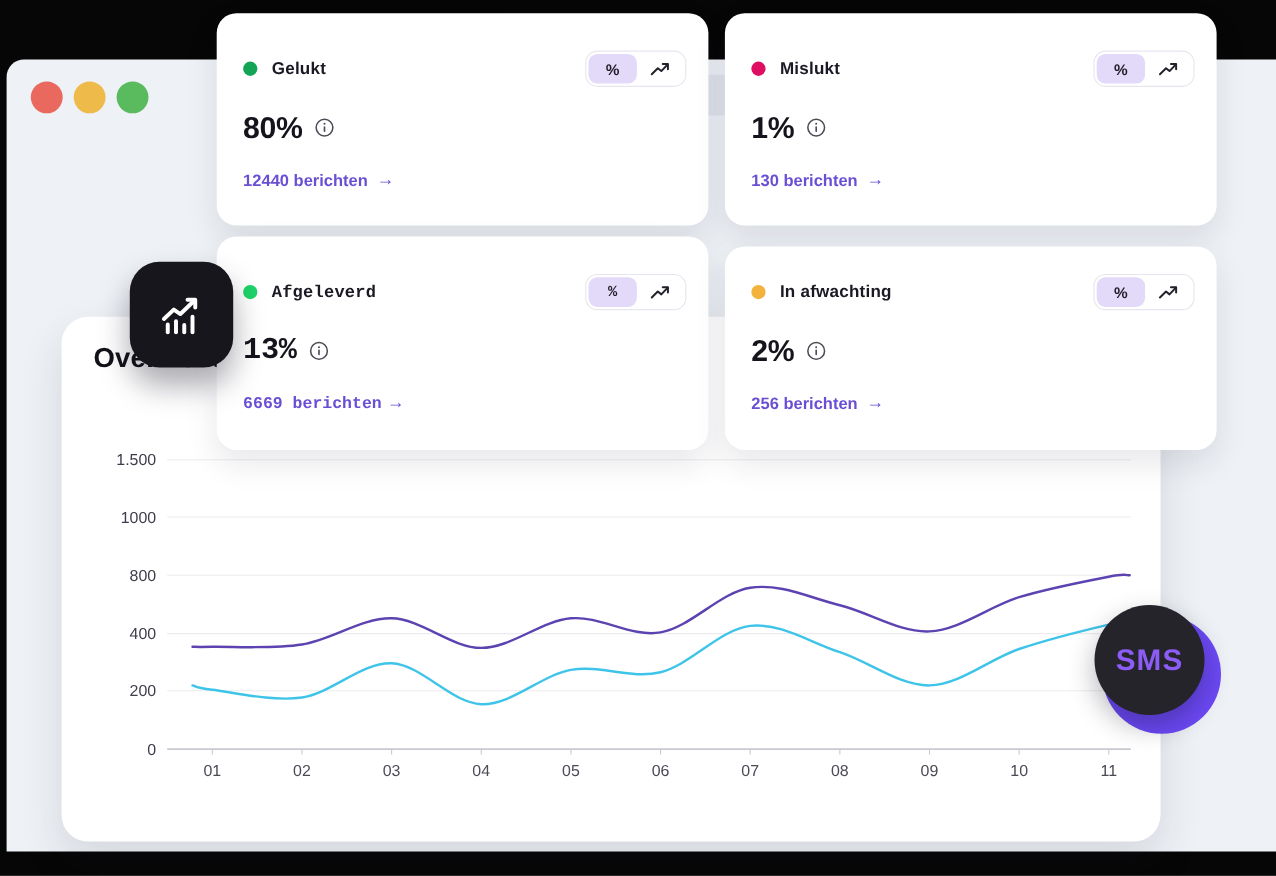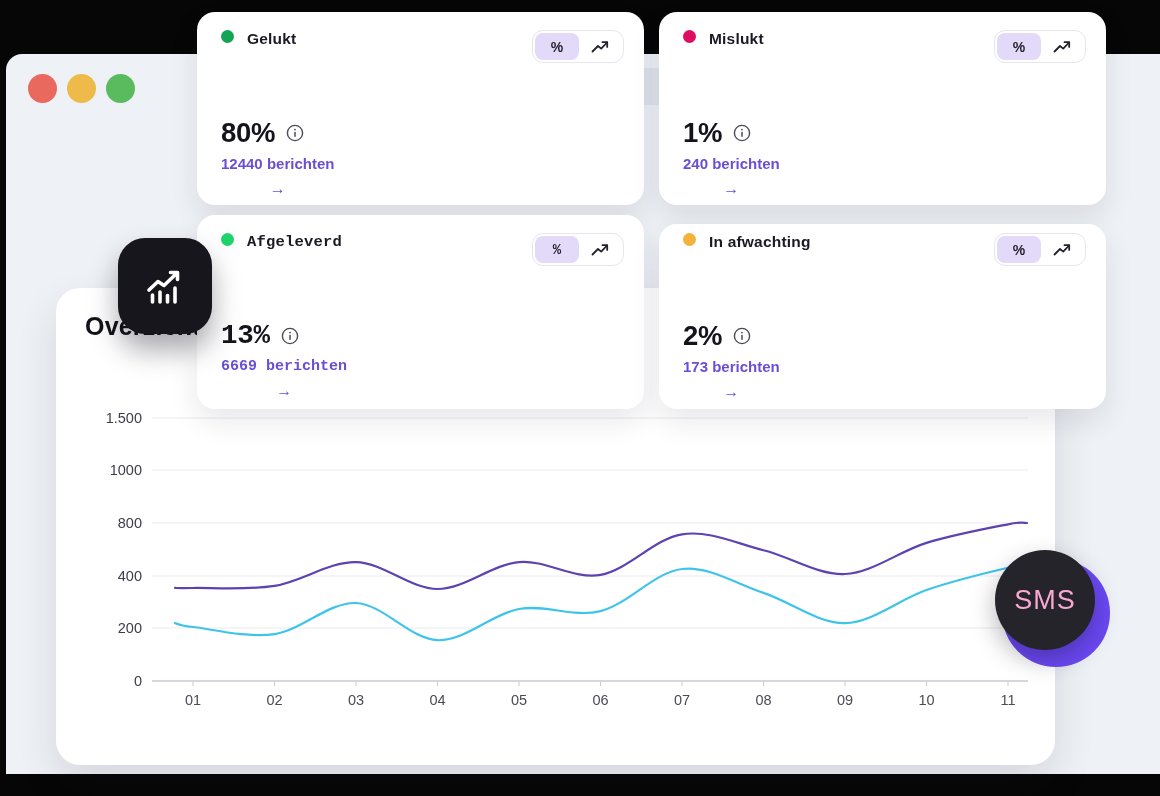--- a/index.html
+++ b/index.html
@@ -19,46 +19,46 @@
   .panel svg.chart { position:absolute; left:0; top:0; }
 
   .card { position:absolute; width:447px; background:#fff; border-radius:18px;
     box-shadow:0 12px 28px rgba(25,25,60,.10); z-index:3; }
   .c0 { left:197px; top:12px;  height:193px; }
   .c1 { left:659px; top:12px;  height:193px; }
   .c2 { left:197px; top:215px; height:194px;font-family:Liberation Mono, monospace; }
   .c3 { left:659px; top:224px; height:185px; }
   .c3 .card-inner { transform:translateY(-9px);text-decoration:underline; }
   .card-inner { position:relative; width:100%; height:100%; }
-  .card-head { position:absolute; left:24px; top:18px; right:20px; height:33px;
-    display:flex; }
+  .card-head { position:absolute; left:24px; top:34px; right:20px; height:33px;
+    display:flex; align-items:center; }
   .dot { width:13px; height:13px; border-radius:50%; margin-right:13px; flex:0 0 auto; }
   .card-label { font-size:15.5px; font-weight:700; color:#1b1923; letter-spacing:.2px; }
   .toggle { margin-left:auto; width:92px; height:33px; border:1px solid #e7e5ef; background:#fff;
     border-radius:11px; display:flex; align-items:center; padding:2px; }
   .toggle .chip { width:44px; height:27px; border:none; border-radius:8px; background:#e3daf9;
     font-family:inherit; font-size:14px; font-weight:700; color:#211f2a; cursor:pointer; }
   .toggle .trend { width:42px; height:27px; border:none; background:transparent; cursor:pointer;
     display:flex; align-items:center; justify-content:center; }
-  .value-row { position:absolute; left:24px; top:88px; display:flex; align-items:center; gap:11px;margin-top:17px; }
+  .value-row { position:absolute; left:24px; top:88px; display:flex; align-items:center; gap:11px; }
   .value { font-size:27.5px; font-weight:800; color:#15131c; letter-spacing:-.3px; }
   .link { position:absolute; left:24px; top:143px; display:flex; align-items:center; gap:8px;
-    font-size:15px; font-weight:600; color:#6a4fd4; text-decoration:none; cursor:pointer;flex-direction:column; }
+    font-size:15px; font-weight:600; color:#6a4fd4; text-decoration:none; cursor:pointer; }
   .link .arr { font-size:16px; }
 
   .app-icon { position:absolute; left:118px; top:238px; width:94px; height:96px; background:#17161c;
     border-radius:27px; z-index:5; box-shadow:0 16px 28px rgba(10,10,25,.35);
     display:flex; align-items:center; justify-content:center; }
 
   .sms { position:absolute; left:995px; top:550px; width:116px; height:120px; z-index:5; }
   .sms .ring { position:absolute; left:7px; top:9px; width:108px; height:108px; border-radius:50%; }
   .sms .circle { position:absolute; left:0; top:0; width:100px; height:100px; border-radius:50%;
     display:flex; align-items:center; justify-content:center;
     box-shadow:0 10px 24px rgba(10,10,25,.30); }
-  .sms .circle span { color:#f9a8d4; font-size:27px; font-weight:400; letter-spacing:1px; }
+  .sms .circle span { color:#8b5cf6; font-size:27px; font-weight:700; letter-spacing:1px; }
 </style>
 </head>
 <body>
 
 <div class="window"></div>
 <div class="band"></div>
 
 <div class="traffic">
   <span style="background-color: rgb(233, 105, 94);"></span>
   <span style="background-color: rgb(238, 186, 74);"></span>
@@ -154,21 +154,21 @@
     </div>
     <div class="value-row">
       <span class="value">1%</span>
       <svg width="18" height="18" viewBox="0 0 18 18">
           <circle cx="9" cy="9" r="7.6" stroke="#4d4a55" stroke-width="1.4" fill="none"></circle>
           <circle cx="9" cy="5.6" r="0.9" fill="#4d4a55"></circle>
           <rect x="8.25" y="7.8" width="1.5" height="5.2" rx="0.75" fill="#4d4a55"></rect>
         </svg>
     </div>
     <a class="link">
-      <span>240 berichten</span>
+      <span>130 berichten</span>
       <span class="arr">→</span>
     </a>
   </div>
 </div>
 
 <div class="card c2">
   <div class="card-inner">
     <div class="card-head">
       <span class="dot" style="background-color: rgb(30, 211, 106);"></span>
       <span class="card-label">Afgeleverd</span>
@@ -214,21 +214,21 @@
     </div>
     <div class="value-row">
       <span class="value">2%</span>
       <svg width="18" height="18" viewBox="0 0 18 18">
           <circle cx="9" cy="9" r="7.6" stroke="#4d4a55" stroke-width="1.4" fill="none"></circle>
           <circle cx="9" cy="5.6" r="0.9" fill="#4d4a55"></circle>
           <rect x="8.25" y="7.8" width="1.5" height="5.2" rx="0.75" fill="#4d4a55"></rect>
         </svg>
     </div>
     <a class="link">
-      <span>173 berichten</span>
+      <span>256 berichten</span>
       <span class="arr">→</span>
     </a>
   </div>
 </div>
 
 <div class="app-icon">
   <svg width="48" height="48" viewBox="0 0 48 48">
     <path d="M8 28 L17 19.5 L23 23.5 L36 11" stroke="#fff" stroke-width="3.6" fill="none" stroke-linecap="round" stroke-linejoin="round"></path>
     <path d="M29.5 10.5 H36.5 V17.5" stroke="#fff" stroke-width="3.6" fill="none" stroke-linecap="round" stroke-linejoin="round"></path>
     <path d="M11.5 33 V40" stroke="#fff" stroke-width="3.6" stroke-linecap="round"></path>

